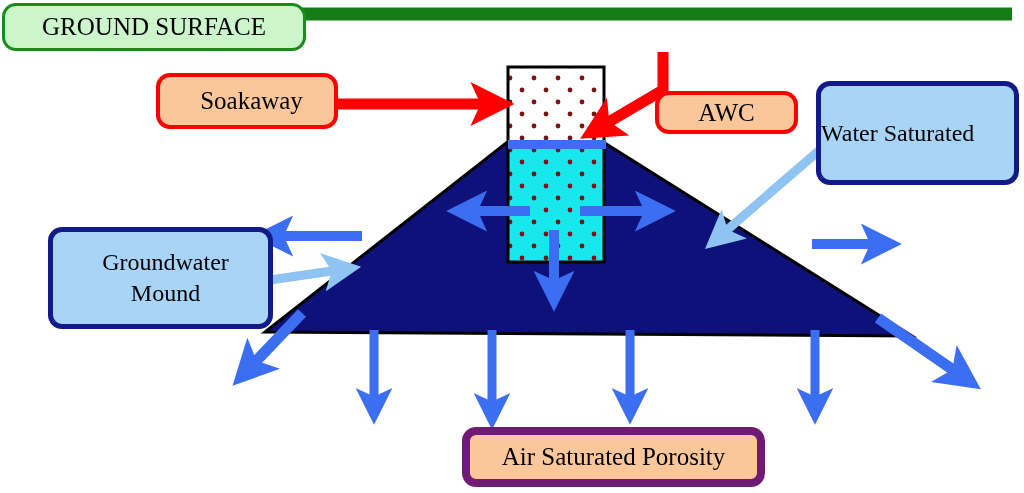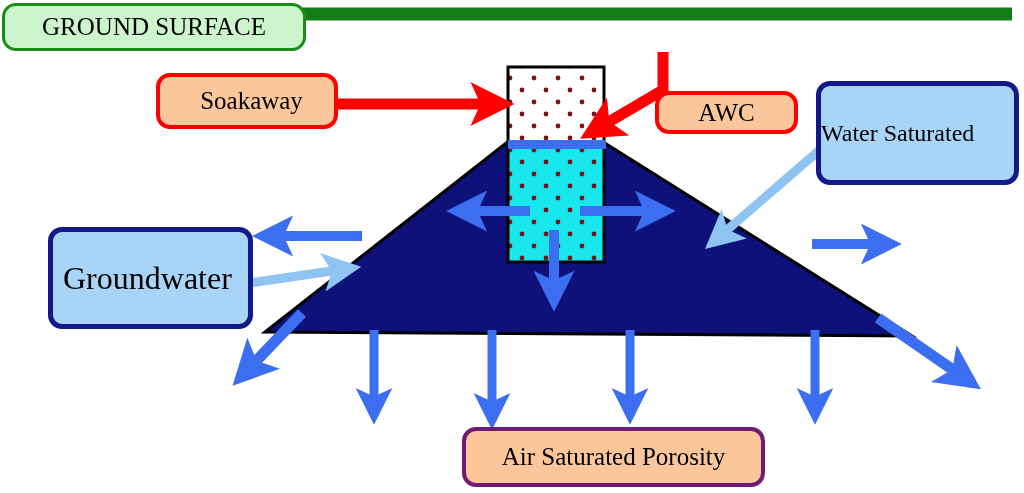--- a/index.html
+++ b/index.html
@@ -73,35 +73,35 @@
     width: 203px;
     height: 104px;
     background: #a8d4f7;
     border: 5px solid #111a88;
     align-items: flex-start;
     font-size: 24px;
   }
   .label-gw-mound {
     left: 48px;
     top: 227px;
-    width: 205px;
+    width: 225px;
     height: 102px;
     background: #a8d4f7;
     border: 5px solid #111a88;
-    align-items: flex-start;
+    align-items: center;
     padding-left: 10px;
-    font-size: 32px;
+    font-size: 24px;
   }
   .label-air-sat {
     left: 462px;
     top: 427px;
     width: 303px;
     height: 60px;
     background: #fbc79a;
-    border: 4px solid #701a75;
+    border: 8px solid #701a75;
     align-items: center;
     font-size: 25px;
   }
   .label-line { display: block; }
 </style>
 </head>
 <body>
 
 <div id="diagram-root">
 
@@ -170,19 +170,20 @@
   <div class="label-box label-awc">
     <span class="label-line">AWC</span>
   </div>
 
   <div class="label-box label-water-sat">
     <span class="label-line">Water Saturated</span>
   </div>
 
   <div class="label-box label-gw-mound">
     <span class="label-line">Groundwater</span>
+    <span class="label-line">Mound</span>
   </div>
 
   <div class="label-box label-air-sat">
     <span class="label-line">Air Saturated Porosity</span>
   </div>
 
 </div>
 
 </body></html>

